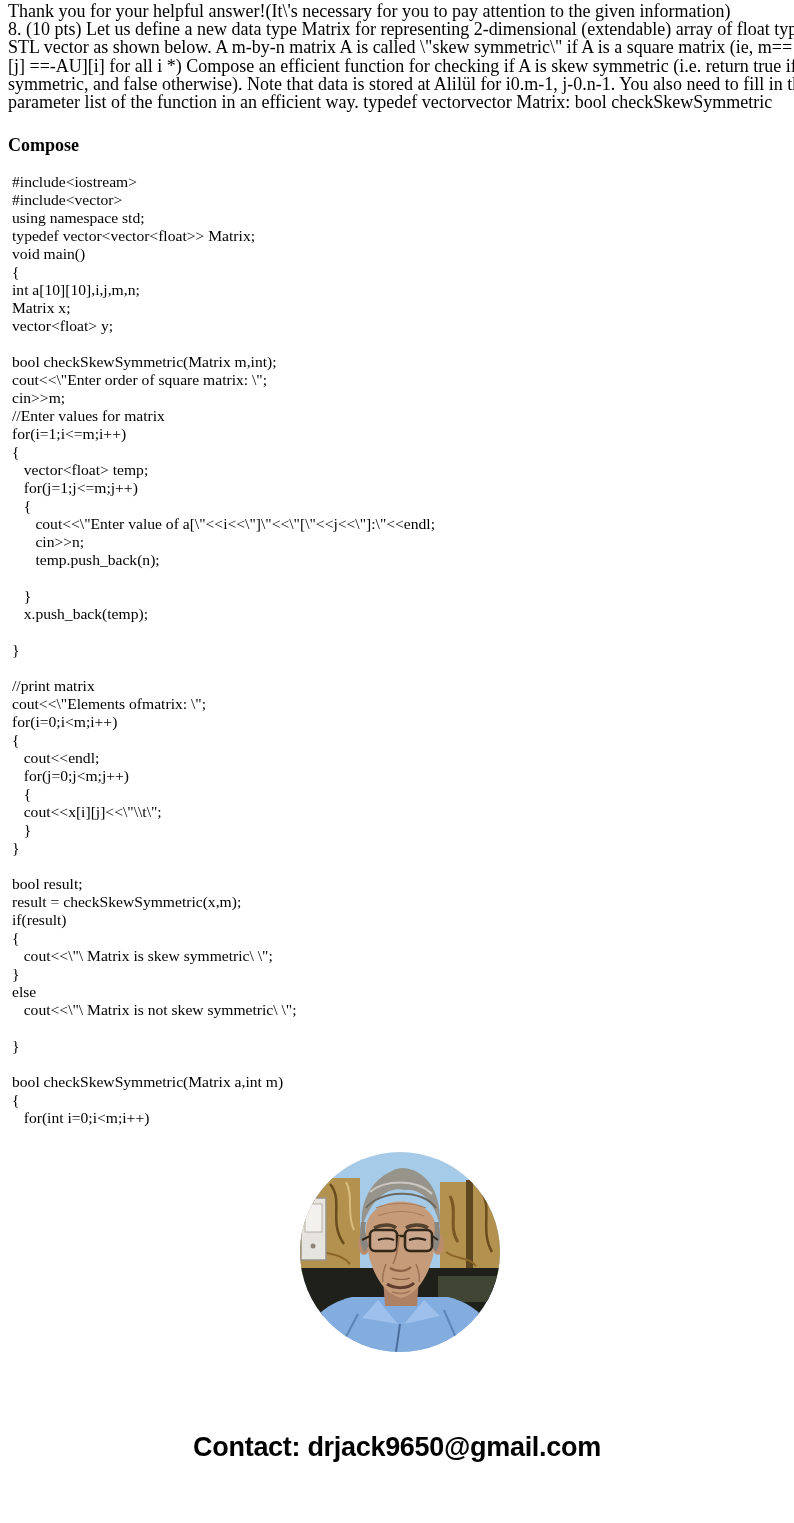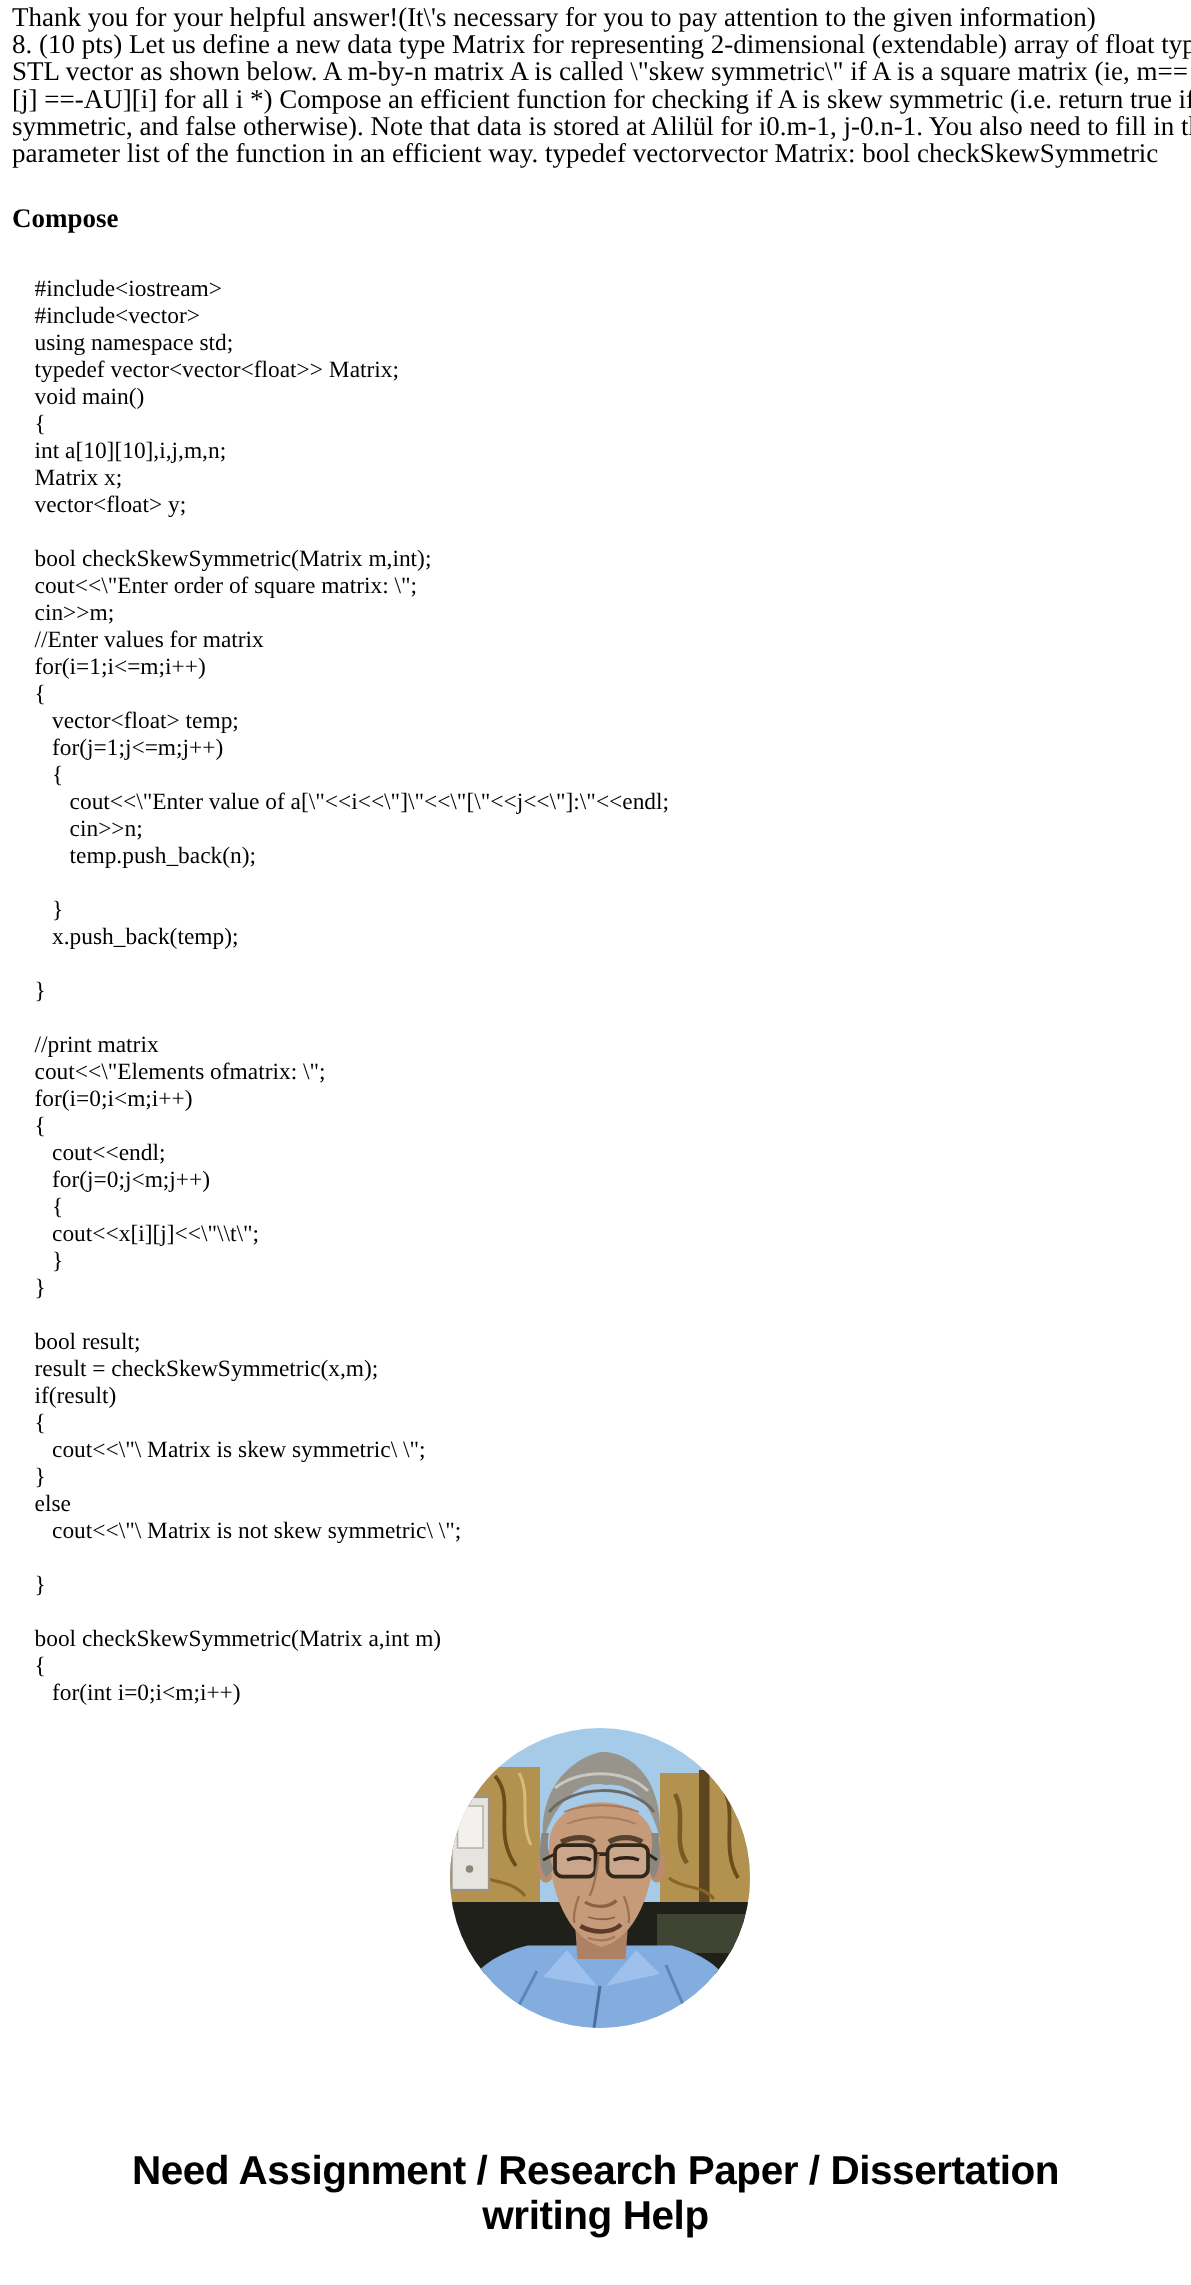--- a/index.html
+++ b/index.html
@@ -10,21 +10,21 @@
   }
   .question{
     position:absolute;left:8px;top:2px;width:786px;
     font-size:18px;line-height:18.2px;white-space:pre;
   }
   .solution-heading{
     position:absolute;left:8px;top:135px;margin:0;
     font-size:18px;font-weight:bold;font-family:"Liberation Serif",serif;
   }
   .code{
-    position:absolute;left:8px;top:169px;margin:15px;
+    position:absolute;left:8px;top:169px;margin:4px;
     font-family:"Liberation Serif",serif;
     font-size:15.6px;line-height:18px;white-space:pre;
   }
   .avatar{
     position:absolute;left:300px;top:1152px;width:200px;height:200px;
     border-radius:50%;overflow:hidden;
   }
   .avatar svg{display:block;}
   .footer{
     position:absolute;left:0;top:1402px;width:794px;text-align:center;
@@ -177,18 +177,16 @@
         <path d="M116,112 C119,120 120,126 119,130" stroke="#9c7152" fill="none" stroke-width="1.5"></path>
 
         <path d="M92,126 C98,128 106,128 110,126" stroke="#8c6143" fill="none" stroke-width="1.2"></path>
         <path d="M87,132 C95,137 108,137 114,131" stroke="#5f3b2c" fill="none" stroke-width="3"></path>
         <path d="M92,140 C98,142 105,142 110,139" stroke="#a3775a" fill="none" stroke-width="1.5"></path>
       </g>
     </svg>
   </div>
 
   <div class="footer">
-    <div>Need Assignment / Research Paper / Dissertation
-writing Help</div>
     <div>Contact: drjack9650@gmail.com</div>
   </div>
 
 </div>
 
 </body></html>

